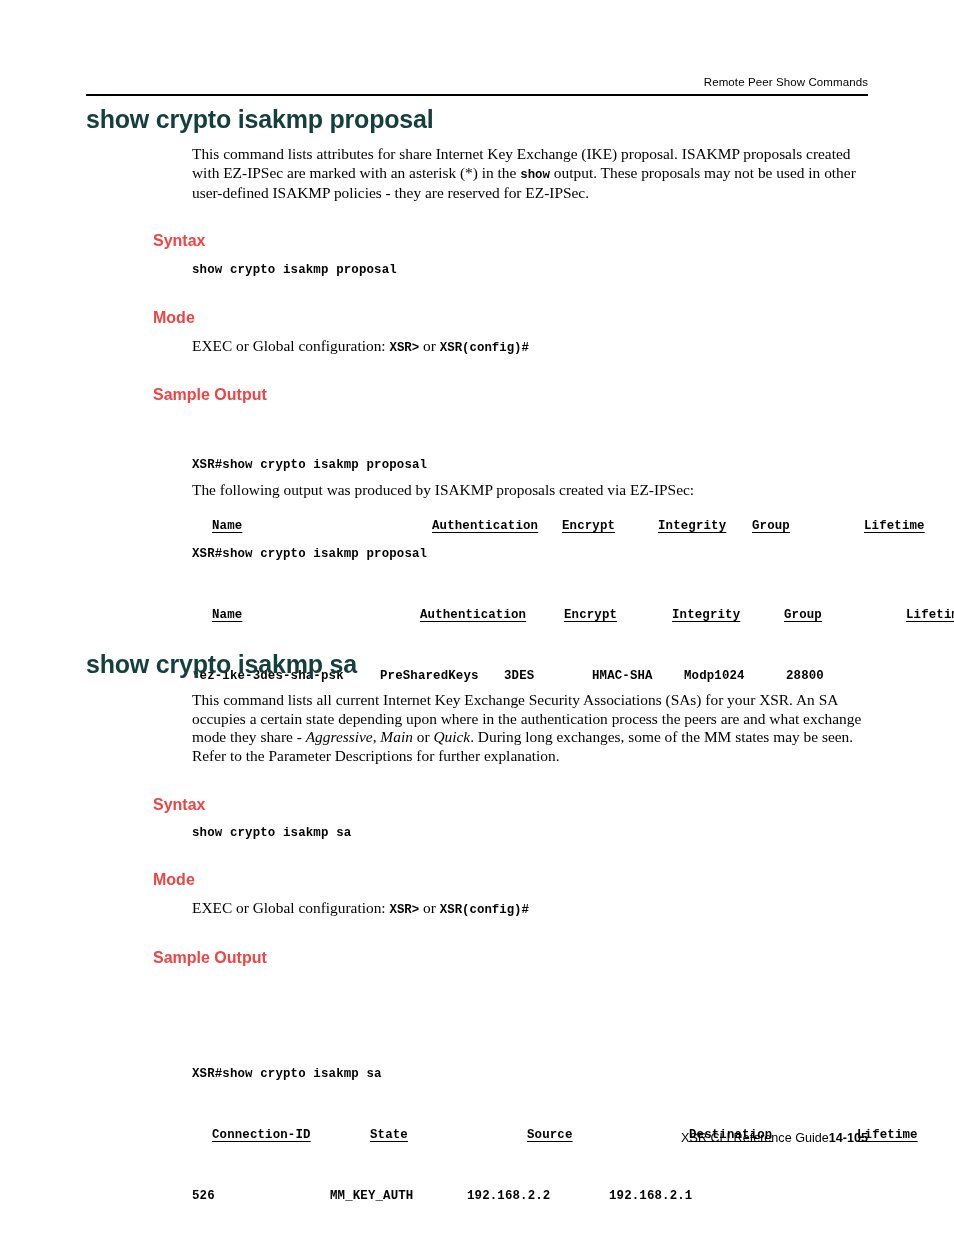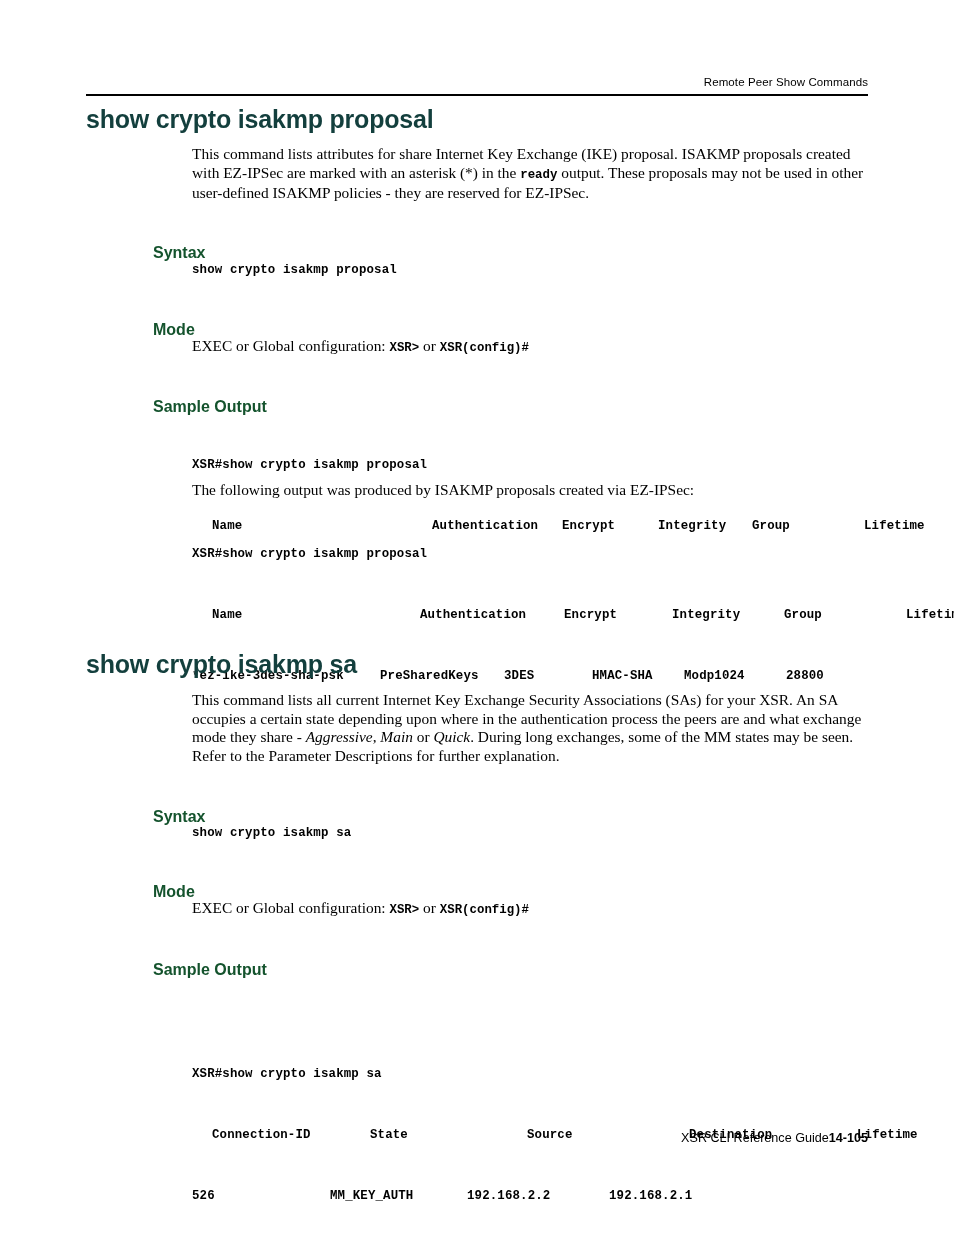--- a/index.html
+++ b/index.html
@@ -54,23 +54,22 @@
     color: #133f3d;
     letter-spacing: -0.2px;
     white-space: nowrap;
   }
   .h2 {
     position: absolute;
     left: 153px;
     font-family: "Liberation Sans", sans-serif;
     font-weight: bold;
     font-size: 16px;
-    color: #14532d;
+    color: #ef4444;
     white-space: nowrap;
-    margin-top: 12px;
   }
 
   
   .body-text {
     position: absolute;
     left: 192px;
     width: 680px;
     font-family: "Liberation Serif", serif;
     font-size: 15.4px;
     line-height: 18.6px;
@@ -94,20 +93,21 @@
     color: #000;
     white-space: pre;
     line-height: 20.4px;
     letter-spacing: 0.15px;
   }
   .cli-line {
     white-space: pre;
     height: 20.4px;
   }
   .cli-line.hdr span.col {
+    text-decoration: underline;
     text-underline-offset: 2.5px;
     padding-left: 20px;
   }
   .cli-line span.col {
     display: inline-block;
     white-space: pre;
   }
 
   
   .footer {
@@ -128,21 +128,21 @@
 </head>
 <body>
 
 <div class="page">
 
   <div class="running-header">Remote Peer Show Commands</div>
   <div class="header-rule"></div>
 
   <div class="h1" style="top:105px;">show crypto isakmp proposal</div>
 
-  <div class="body-text" style="top:145px;"><span>This command lists attributes for share Internet Key Exchange (IKE) proposal. ISAKMP proposals created with EZ-IPSec are marked with an asterisk (*) in the </span><span class="mono-inline">ready</span><span> output. These proposals may not be used in other user-defined ISAKMP policies - they are reserved for EZ-IPSec.</span></div>
+  <div class="body-text" style="top:145px;"><span>This command lists attributes for share Internet Key Exchange (IKE) proposal. ISAKMP proposals created with EZ-IPSec are marked with an asterisk (*) in the </span><span class="mono-inline">show</span><span> output. These proposals may not be used in other user-defined ISAKMP policies - they are reserved for EZ-IPSec.</span></div>
 
   <div class="h2" style="top:232px;">Syntax</div>
 
   <div class="cli" style="top:260px;">show crypto isakmp proposal</div>
 
   <div class="h2" style="top:309px;">Mode</div>
 
   <div class="body-text" style="top:337px;"><span>EXEC or Global configuration: </span><span class="mono-inline">XSR&gt;</span><span> or </span><span class="mono-inline">XSR(config)#</span></div>
 
   <div class="h2" style="top:386px;">Sample Output</div>

